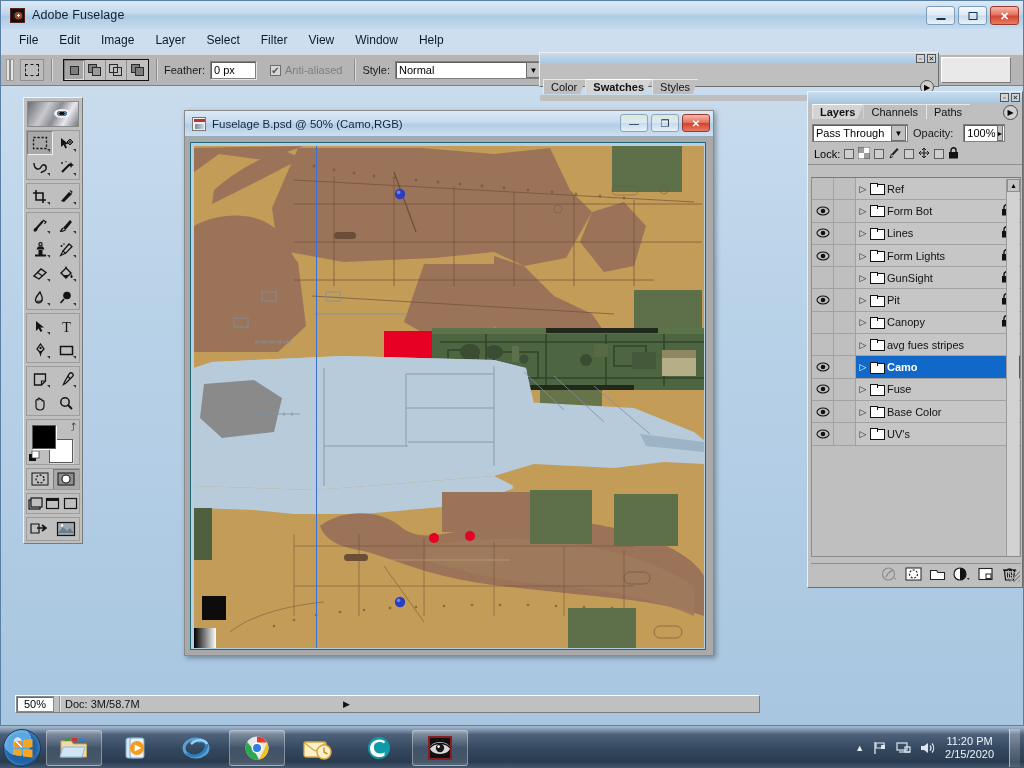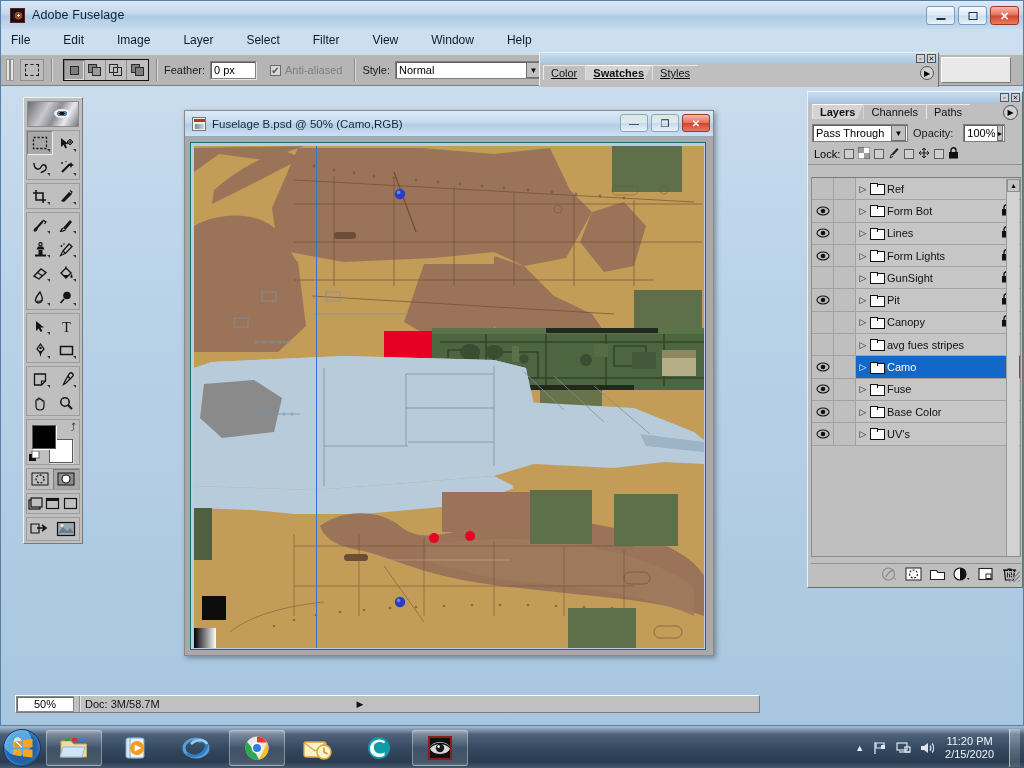--- a/index.html
+++ b/index.html
@@ -40,21 +40,21 @@
   }
   .wbtn.close { background:linear-gradient(180deg,#f7b8ad 0%,#e4705c 48%,#cf4530 52%,#e87a63 100%); border-color:#9c3a29; }
   .wbtn i { position:absolute; left:50%; top:50%; transform:translate(-50%,-50%); font-style:normal; font-size:11px; color:#17334d; line-height:1;}
   .wbtn.close i { color:#fff; font-weight:bold; }
   .wmin i { width:9px;height:2px;background:#17334d;display:block; margin-top:3px;}
   .wmax i { width:9px;height:8px;border:1.5px solid #17334d;display:block;}
 
   
   #menubar {
     position:absolute; left:0; top:29px; height:20px; width:100%;
-    display:flex; align-items:center; padding-left:0; gap:13px;
+    display:flex; align-items:center; padding-left:8px; gap:1px;
   }
   .menu-item { padding:2px 10px; font-size:12px; color:#0a1c2c; cursor:default;}
 
   
   #optionsbar {
     position:absolute; left:0; top:53px; height:32px; width:100%;
     background:#b5b5b5; border-top:1px solid #d8d8d8; border-bottom:1px solid #808080;
     display:flex; align-items:center;
   }
   .grip { width:8px;height:22px; margin-left:5px;
@@ -164,21 +164,21 @@
   #guide-v { position:absolute; left:122px; top:0; width:1px; height:100%; background:#3a6fd8; z-index:40;}
 
   
   #colorpal {
     position:absolute; left:538px; top:51px; width:400px; height:35px;
     background:#bfbfbf; border:1px solid #efefef; border-right-color:#707070;border-bottom-color:#707070;
   }
   #colorpal-bar { height:11px; background:linear-gradient(180deg,#c8dcee,#a9c6e0);
      display:flex; justify-content:flex-end; align-items:center; padding-right:2px; gap:2px;}
   .pbtn{width:9px;height:9px;border:1px solid #555;background:#d4d4d4;font-size:7px;line-height:7px;text-align:center;color:#222;}
-  #colorpal-tabs { display:flex; height:16px; margin-top:1px; padding-left:3px; position:relative;text-decoration:underline;}
+  #colorpal-tabs { display:flex; height:16px; margin-top:15px; padding-left:3px; position:relative;}
   .ptab { height:15px; padding:0 8px 0 7px; font-size:11px; display:flex;align-items:center;
      background:#bfbfbf; border-top:1px solid #e8e8e8; border-left:1px solid #e8e8e8;
      clip-path:polygon(0 0,100% 0,88% 100%,0 100%); color:#111; }
   .ptab.active { background:#d4d4d4; font-weight:bold; border-top-color:#fff;}
   #colorpal-menu { position:absolute; right:4px; top:1px; width:14px;height:14px;border-radius:50%;
      border:1px solid #555; background:#d0d0d0; display:flex;align-items:center;justify-content:center;font-size:8px;}
   #colorpal-body{ background:#bfbfbf; height:6px; }
   #pal-white-box {
     position:absolute; left:940px; top:56px; width:70px; height:26px;
     background:#e9e9e9; border:1px solid #fff; border-right-color:#7a7a7a;border-bottom-color:#7a7a7a;
@@ -198,21 +198,21 @@
   #blend-combo { width:96px; }
   #opacity-field { width:42px; }
   #lp-lock-row { display:flex; align-items:center; padding:2px 4px 3px 6px; gap:4px; font-size:11px;
      border-bottom:1px solid #8f8f8f; }
   .lockchk{width:10px;height:10px;border:1px solid #5e5e5e;background:#cfcfcf;}
   #layerlist { position:absolute; left:3px; top:85px; width:210px; height:380px; background:#bfbfbf;
      border:1px solid #8c8c8c; border-top-color:#7a7a7a; overflow:hidden;}
   .layer-row { display:flex; align-items:center; height:22.3px; border-bottom:1px solid #a2a2a2;
      background:#c6c6c6; }
   .layer-row.selected { background:#1268c8; }
-  .layer-row.selected .layer-name { color:#fff; font-weight:normal;text-align:center;}
+  .layer-row.selected .layer-name { color:#fff; font-weight:bold;text-align:center;}
   .eyecol { width:22px;height:100%; border-right:1px solid #a2a2a2; display:flex;align-items:center;justify-content:center;
      background:#bfbfbf;}
   .linkcol{ width:22px;height:100%; border-right:1px solid #a2a2a2; background:#bfbfbf;}
   .expander { width:14px; text-align:center; font-size:9px; color:#222; }
   .layer-row.selected .expander{color:#fff;}
   .folder-ico { width:14px;height:11px; position:relative; margin-right:3px; flex:none;}
   .folder-ico:before{content:"";position:absolute;left:0;top:1px;width:13px;height:9px;border:1.3px solid #111;background:#fff;}
   .folder-ico:after{content:"";position:absolute;left:0px;top:0px;width:6px;height:3px;border:1.3px solid #111;border-bottom:none;background:#fff;}
   .layer-name { font-size:11px;color:#111; white-space:nowrap; }
   .lockico { margin-left:auto; margin-right:8px; font-size:11px; }
@@ -231,21 +231,21 @@
   .lpbtn { width:24px;height:18px; display:flex;align-items:center;justify-content:center; }
   #lp-resizer{position:absolute;right:1px;bottom:1px;width:12px;height:12px;
      background:repeating-linear-gradient(135deg,#8f8f8f 0 1px,transparent 1px 3px);}
 
   
   #statusbar {
     position:absolute; left:14px; bottom:12px; width:745px; height:18px;
     display:flex; align-items:center; background:#c0c0c0;
     border:1px solid #fff; border-right-color:#7d7d7d;border-bottom-color:#7d7d7d;
   }
-  #zoom-box { width:58px;height:16px; background:#fff; border:1px solid #8a8a8a;
+  #zoom-box { width:38px;height:16px; background:#fff; border:1px solid #8a8a8a;
      box-shadow:inset 1px 1px 0 #6a6a6a; font-size:11px; display:flex;align-items:center;justify-content:center;}
   .sb-sep{width:1px;height:16px;background:#8d8d8d;box-shadow:1px 0 0 #e2e2e2;margin:0 5px;}
   #doc-size{font-size:11px;color:#111;}
   #sb-arrow{font-size:9px;color:#111;margin:0 6px 0 2px;}
   #hint{font-size:11px;color:#111;}
 
   
   #taskbar {
     position:absolute; left:0; bottom:0; width:1024px; height:42px;
     background:linear-gradient(180deg,#9fb4c8 0%,#7e93ab 8%,#4d617a 18%,#33475e 55%,#2b3c50 85%,#445a72 100%);

